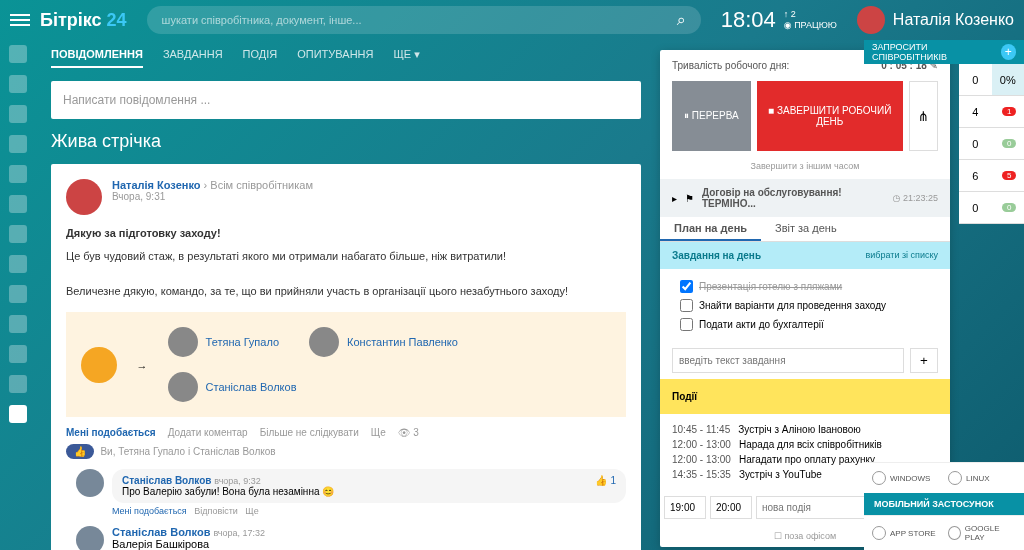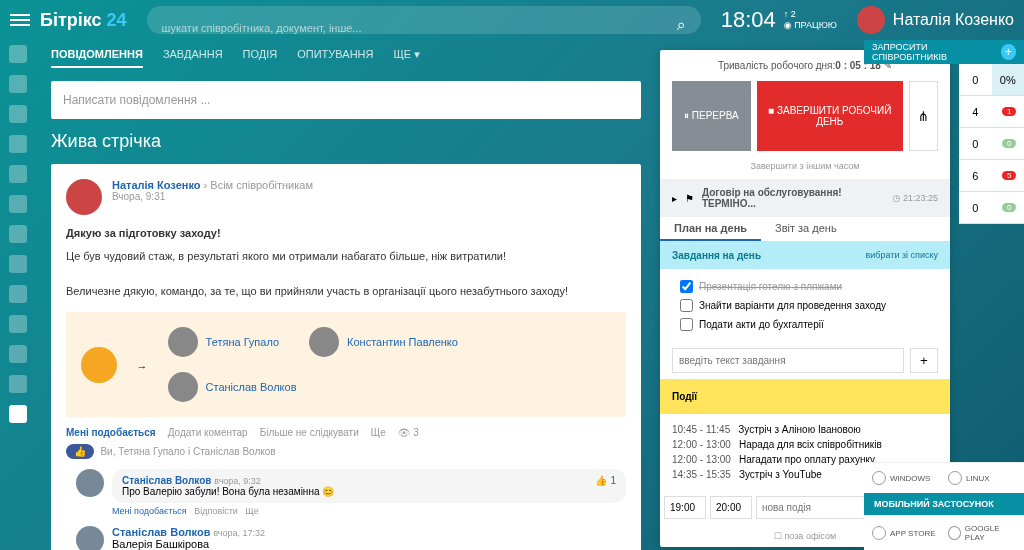--- a/index.html
+++ b/index.html
@@ -2,21 +2,21 @@
 <html><head>
 <meta charset="utf-8">
 <style>
 *{margin:0;padding:0;box-sizing:border-box;font-family:Arial,sans-serif}
 body{width:1024px;height:550px;overflow:hidden;background:linear-gradient(135deg,#0a9396 0%,#1a7a8c 50%,#0e5c6e 100%);position:relative}
 .topbar{height:40px;display:flex;align-items:center;padding:0 10px;color:#fff}
 .menu-icon{width:20px;cursor:pointer}
 .menu-icon span{display:block;height:2px;background:#fff;margin:3px 0}
 .logo{font-size:18px;font-weight:bold;margin-left:10px}
 .logo .n{color:#3bc8f5}
-.search{flex:1;margin:0 20px;background:rgba(255,255,255,0.15);border-radius:15px;height:28px;display:flex;align-items:flex-end;padding:0 15px}
+.search{flex:1;margin:0 20px;background:rgba(255,255,255,0.15);border-radius:15px;height:28px;display:flex;align-items:center;padding:0 15px}
 .search input{background:none;border:none;color:#fff;flex:1;outline:none;font-size:11px}
 .search input::placeholder{color:rgba(255,255,255,0.6)}
 .clock{font-size:22px;font-weight:300;margin-right:8px}
 .status{font-size:9px;line-height:1.2}
 .user{display:flex;align-items:center;margin-left:20px}
 .avatar{width:28px;height:28px;border-radius:50%;background:#c44;margin-right:8px}
 .sidebar{position:absolute;left:0;top:40px;width:36px;height:510px;display:flex;flex-direction:column;align-items:center;padding-top:5px;gap:12px}
 .sidebar-item{width:18px;height:18px;background:rgba(255,255,255,0.3);border-radius:3px;cursor:pointer;position:relative}
 .sidebar-item.active{background:#fff}
 .main{position:absolute;left:36px;top:40px;width:620px;height:510px;overflow:hidden}
@@ -43,21 +43,21 @@
 .likes-row{display:flex;align-items:center;gap:6px;margin-top:6px;font-size:10px;color:#999}
 .like-btn{background:#3b5998;color:#fff;border-radius:10px;padding:2px 8px;font-size:10px}
 .comment{display:flex;gap:8px;margin-top:10px;padding-left:10px}
 .comment-avatar{width:28px;height:28px;border-radius:50%;background:#789;flex-shrink:0}
 .comment-body{background:#f5f5f5;border-radius:12px;padding:6px 10px;font-size:10px;flex:1}
 .comment-author{color:#2067b0;font-weight:bold}
 .comment-time{color:#999;font-size:9px}
 .comment-actions{font-size:9px;color:#999;margin-top:3px}
 .comment-actions .l{color:#2067b0}
 .workday{position:absolute;left:660px;top:50px;width:290px;background:#fff;border-radius:2px;box-shadow:0 2px 10px rgba(0,0,0,0.2);font-size:11px}
-.wd-head{padding:10px 12px;display:flex;justify-content:center;color:#555;font-size:10px}
+.wd-head{padding:10px 12px;display:flex;justify-content:space-between;color:#555;font-size:10px}
 .wd-buttons{padding:0 12px 10px;display:flex;gap:6px}
 .btn-pause{background:#868d95;color:#fff;padding:8px 12px;font-size:10px;border:none;cursor:pointer}
 .btn-end{background:#e22b2b;color:#fff;padding:24px 10px;font-size:10px;border:none;cursor:pointer;flex:1}
 .btn-share{border:1px solid #ddd;background:#fff;padding:8px;cursor:pointer}
 .wd-alt{text-align:center;font-size:9px;color:#999;padding-bottom:8px}
 .wd-task{background:#eef2f4;padding:8px 12px;display:flex;align-items:center;gap:8px;font-size:10px}
 .wd-task-txt{flex:1;color:#555;font-weight:bold}
 .wd-task-time{color:#999;font-size:9px}
 .wd-tabs{display:flex;border-bottom:1px solid #ddd}
 .wd-tab{padding:5px 14px;font-size:11px;cursor:pointer;color:#555}

